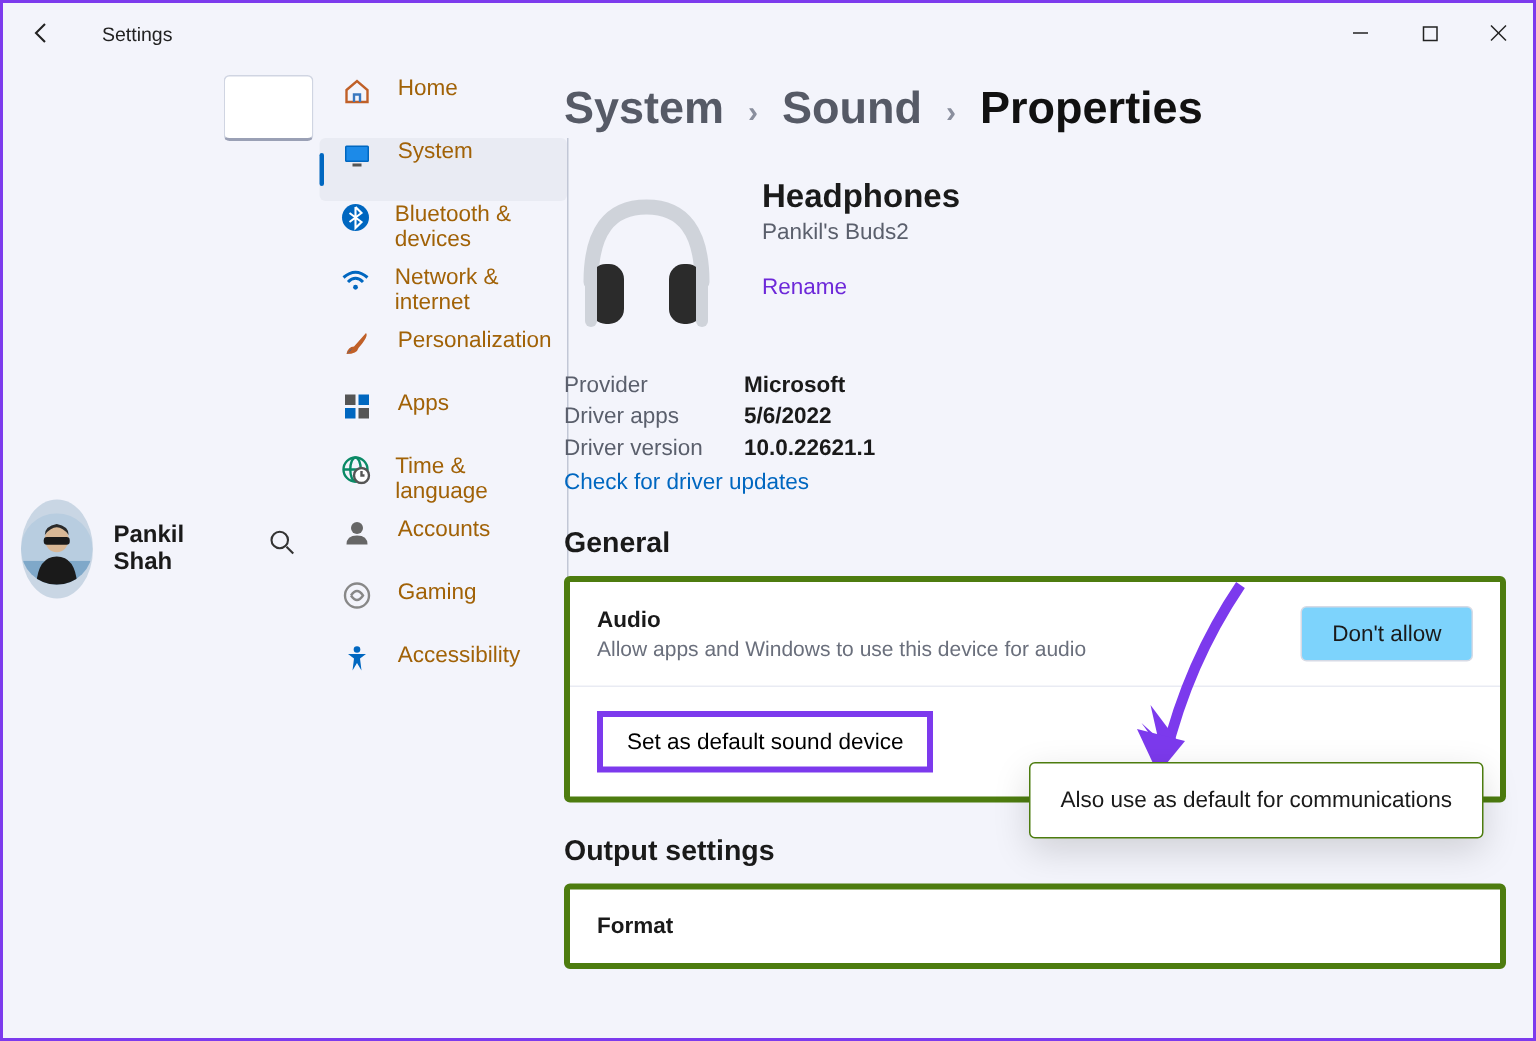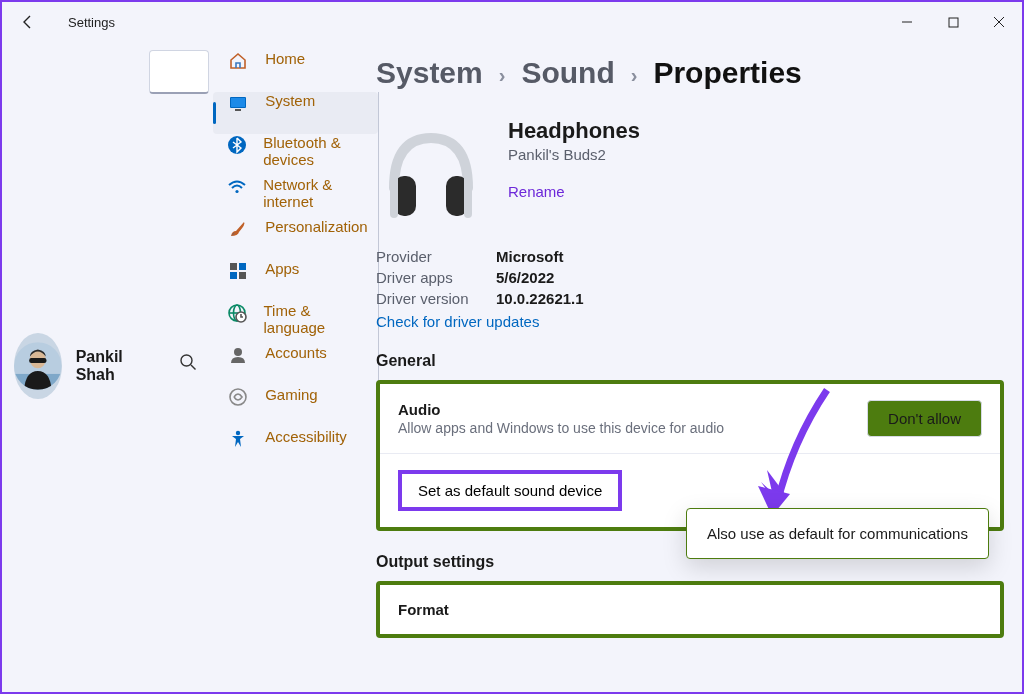--- a/index.html
+++ b/index.html
@@ -55,28 +55,28 @@
   .device-info h2 { font-size:22px; font-weight:600; color:#1a1a1a; }
   .device-info .sub { font-size:15px; color:#5a5f6c; margin-top:2px; }
   .device-info .rename { font-size:15px; color:#6d28d9; margin-top:20px; cursor:pointer; }
 
   .kv { margin-top:20px; font-size:15px; }
   .kv .row { display:flex; gap:10px; margin-bottom:4px; }
   .kv .k { color:#5a5f6c; width:110px; }
   .kv .v { color:#1a1a1a; font-weight:600; }
   .chk { color:#0067c0; font-size:15px; margin-top:6px; cursor:pointer; }
 
-  .section-h { font-size:16px; font-weight:600; color:#1a1a1a; margin-top:22px; }
+  .section-h { font-size:19px; font-weight:600; color:#1a1a1a; margin-top:22px; }
 
   .panel { background:#fff; border:4px solid #4d7c0f; border-radius:4px; margin-top:10px; }
   .panel-row { display:flex; align-items:center; padding:16px 18px; gap:16px; }
   .panel-row .col { flex:1; }
   .panel-row .ptitle { font-size:15px; font-weight:600; color:#1a1a1a; }
   .panel-row .pdesc { font-size:14px; color:#6a6f7c; margin-top:2px; }
-  .btn { background:#4d7c0f; border:1px solid #d6dae5; border-radius:4px; padding:9px 20px; font-size:15px; cursor:pointer; color:#1a1a1a; }
+  .btn { background:#7dd3fc; border:1px solid #d6dae5; border-radius:4px; padding:9px 20px; font-size:15px; cursor:pointer; color:#1a1a1a; }
   .panel-divider { height:1px; background:#e9ebf3; }
 
   .highlight-box { border:4px solid #7c3aed; background:#fff; padding:8px 16px; font-size:15px; display:inline-block; }
 
   
   .arrow-wrap { position:absolute; left:670px; top:380px; pointer-events:none; }
   .tooltip {
     position:absolute; left:684px; top:506px; background:#fff;
     border:1px solid #4d7c0f; border-radius:4px; padding:16px 20px; font-size:15px;
     box-shadow:0 8px 24px rgba(0,0,0,0.15); color:#1a1a1a; white-space:nowrap; z-index:5;

